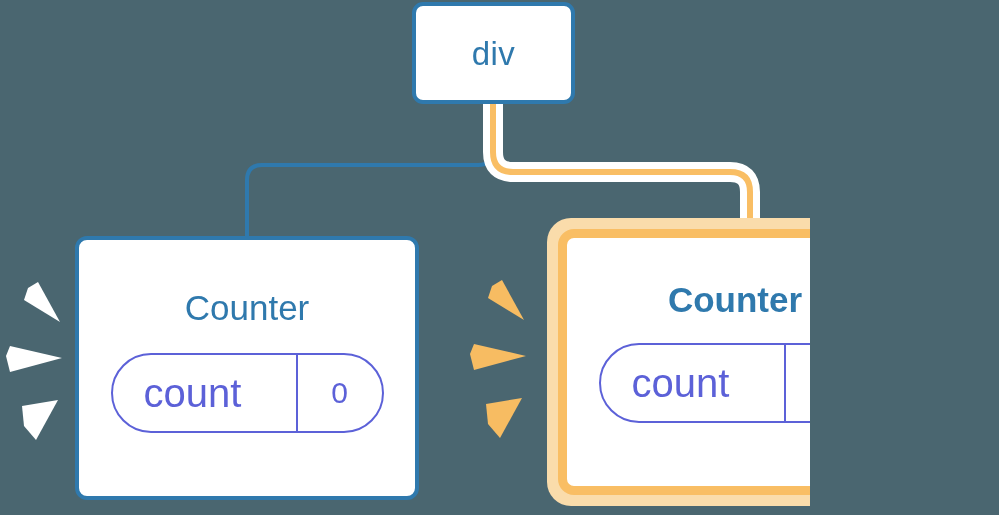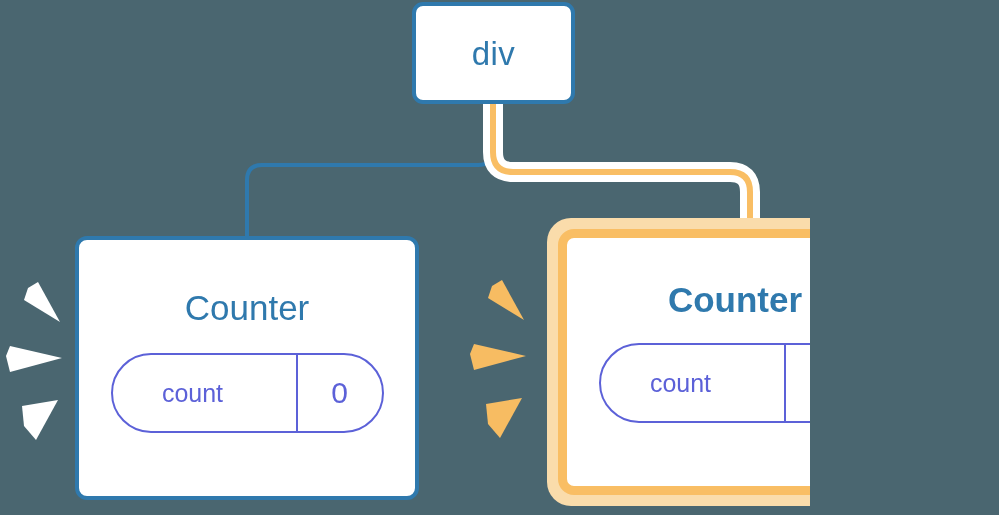--- a/index.html
+++ b/index.html
@@ -105,21 +105,21 @@
     height: 76px;
     overflow: hidden;
   }
   #node-counter-left .state-pill { margin-top: 28px; width: 269px; }
   #node-counter-right .state-pill { margin-top: 26px; width: 269px; }
   .pill-key {
     flex: 1 1 auto;
     display: flex;
     align-items: center;
     justify-content: center;
-    font-size: 25px;
+    font-size: 40px;
     color: #5c61d8;
     padding-right: 23px;
   }
   .pill-value {
     width: 84px;
     border-left: 2px solid #5c61d8;
     display: flex;
     align-items: center;
     justify-content: center;
     font-size: 30px;

